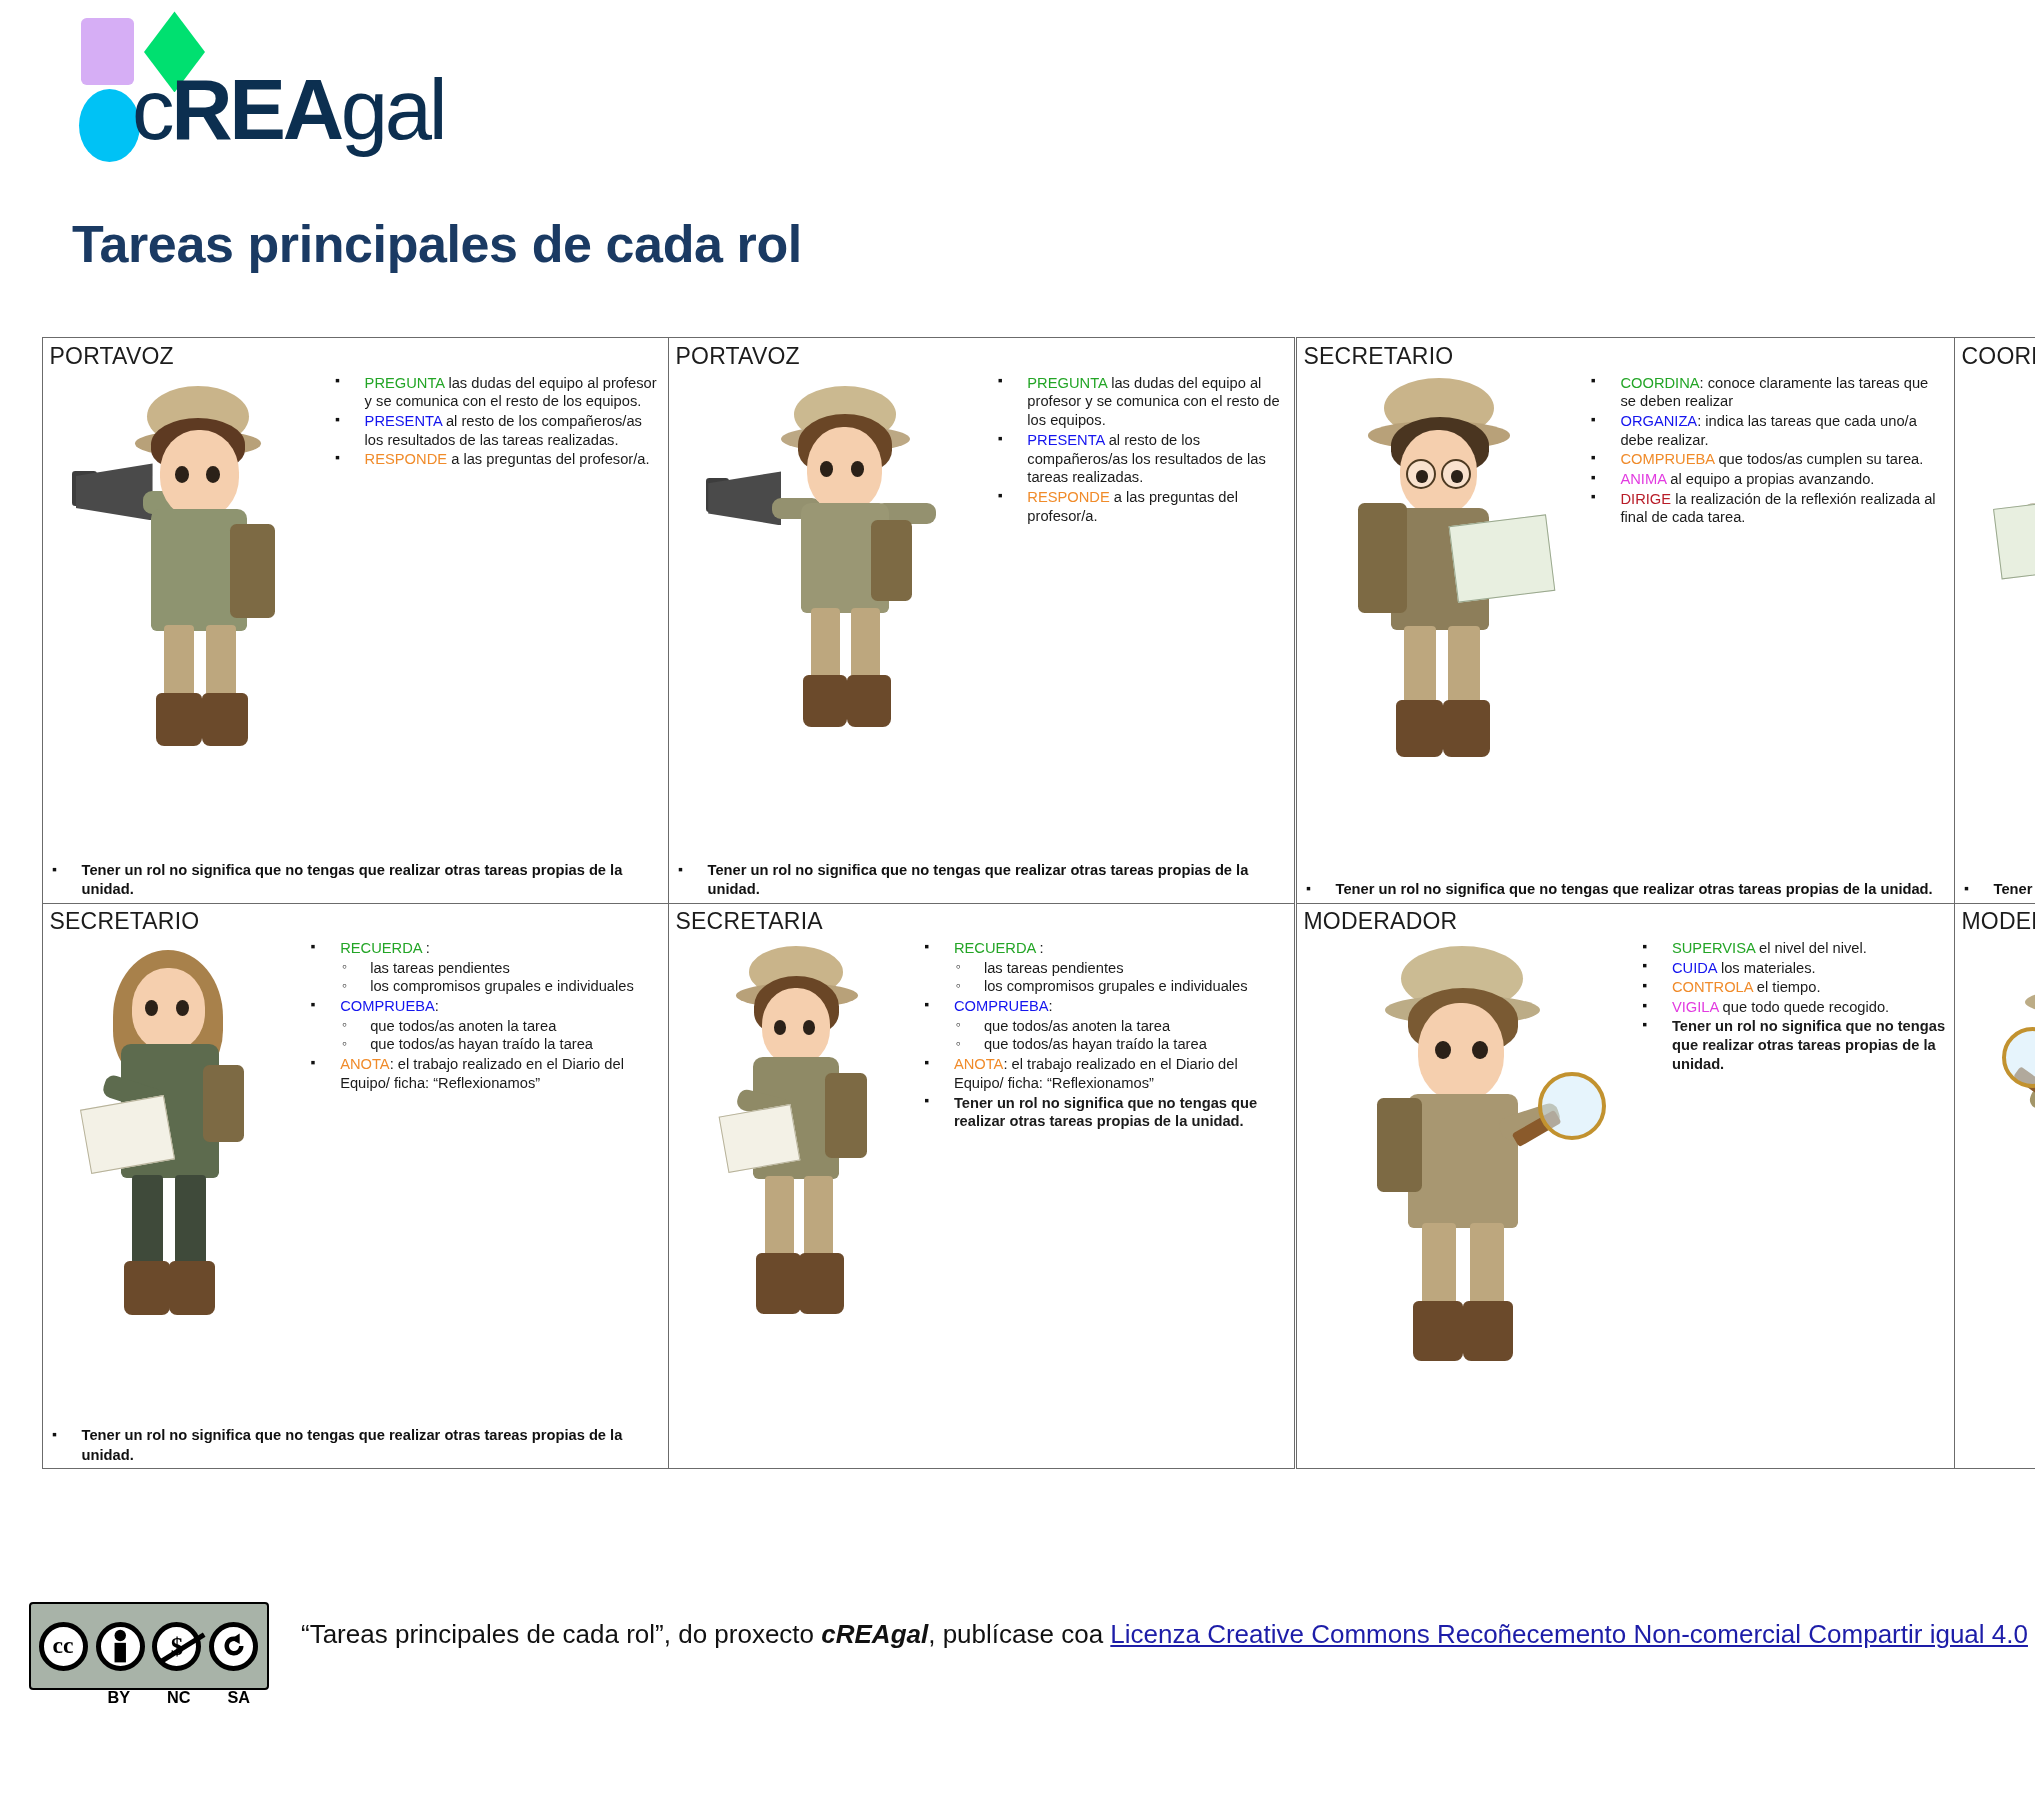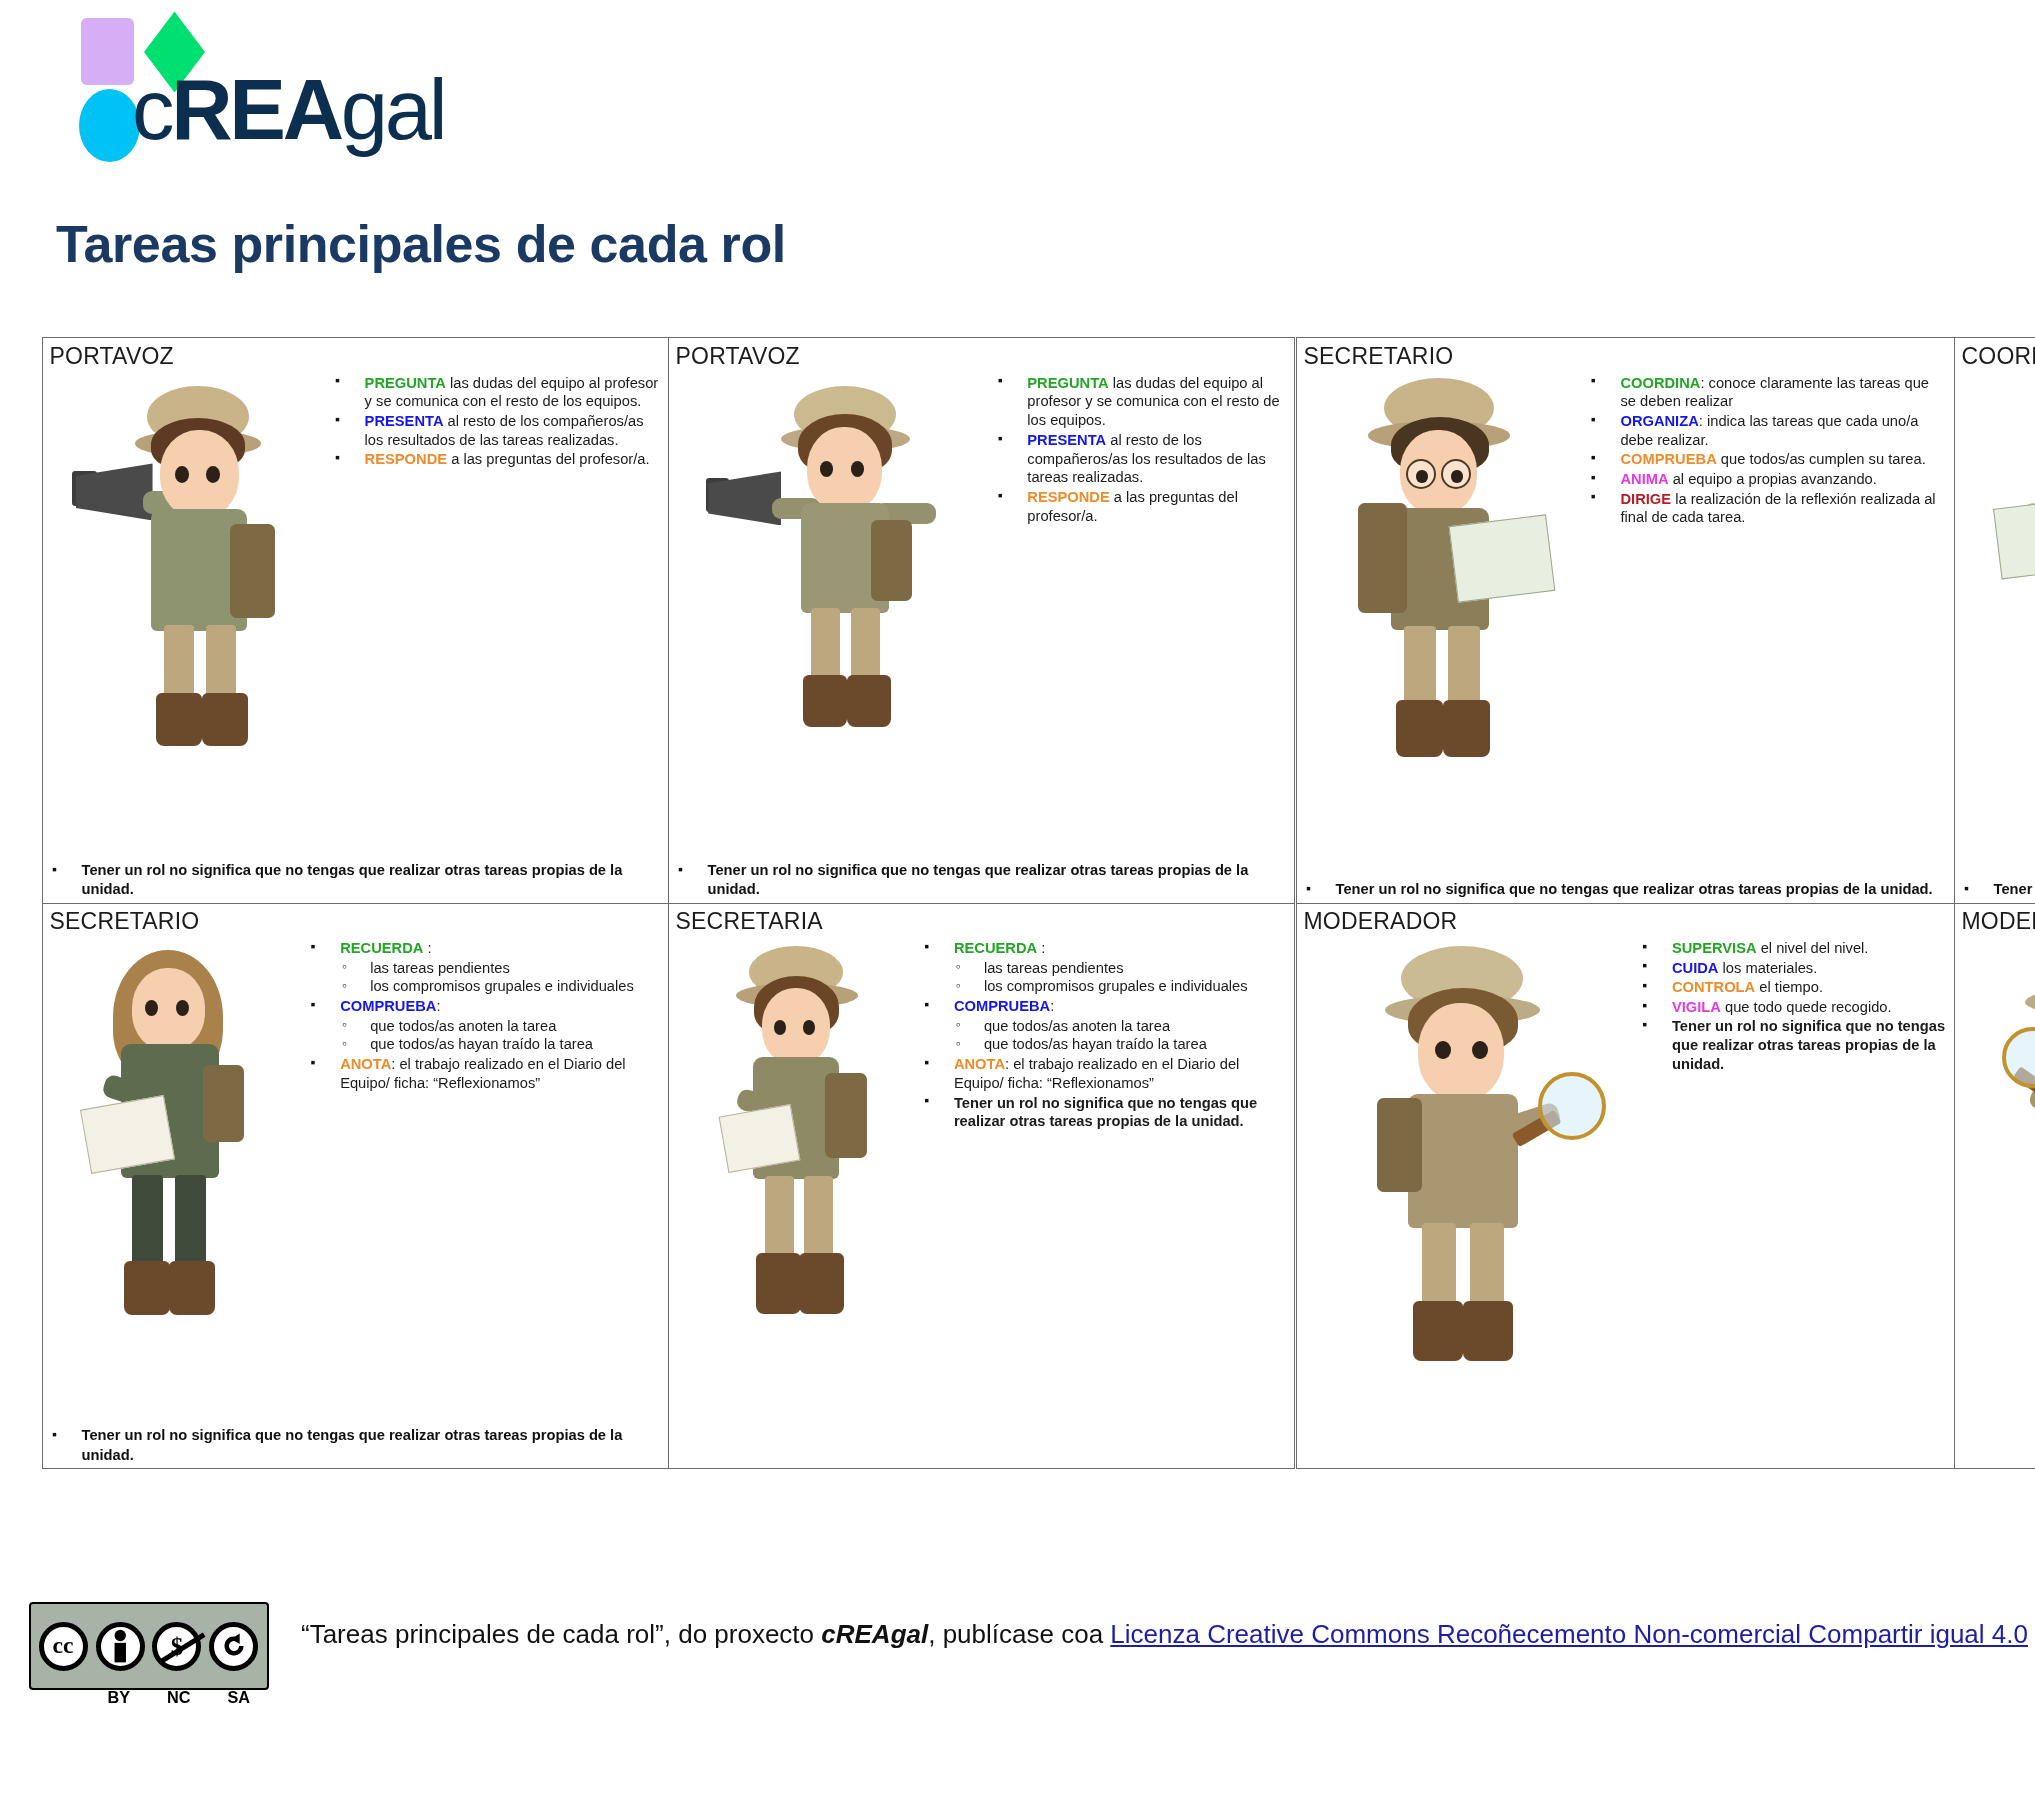--- a/index.html
+++ b/index.html
@@ -20,21 +20,21 @@
                background:#00e070; clip-path:polygon(50% 0,100% 50%,50% 100%,0 50%); }
   #logo .cir { position:absolute; left:18.3px;  top:81px; width:61px; height:73px;
                background:#00c2f5; border-radius:50%; }
   #logo .wordmark { position:absolute; left:71px; top:59px;
                font-size:85px; font-weight:400; letter-spacing:-3.3px;
                color:#0c2f50; font-family:"Liberation Sans", sans-serif; line-height:1; }
   #logo .wordmark b { font-weight:700; }
 
   
   #page-title {
-    position:absolute; left:56px; top:218px;
+    position:absolute; left:72px; top:218px;
     font-size:52px; font-weight:700; color:#1a3a63;
     letter-spacing:-0.4px; line-height:1;
   }
 
   
   #grid-wrap { position:absolute; left:42px; top:313px; width:2572px; height:1132px; }
   .tbl { position:absolute; top:0; border:1.6px solid #6b6b6b; background:#fff;
          display:flex; flex-direction:column;margin-top:24px; }
   #tbl-left  { left:0;      width:1253px; height:1132px; }
   #tbl-right { left:1254px; width:1317px; height:1132px; }
@@ -57,21 +57,21 @@
   ul.b1 > li { position:relative; padding-left:32px; margin-bottom:0.8px;
                font-size:14.7px; line-height:1.28; color:#1b1b1b; }
   ul.b1 > li::before { content:"\25AA"; position:absolute; left:2.4px; top:-1.2px;
                        font-size:14px; color:#111; }
   ul.b2 { list-style:none; margin-top:0.8px; }
   ul.b2 > li { position:relative; padding-left:30px; font-size:14.7px; line-height:1.28;
                color:#1b1b1b; }
   ul.b2 > li::before { content:"\25E6"; position:absolute; left:1.6px; top:-0.8px;
                        font-size:14px; color:#333; }
 
-  .kw { font-weight:700;text-align:center; }
+  .kw { font-weight:400;text-align:center; }
   .k-green  { color:#23a526; }
   .k-blue   { color:#1515ee; }
   .k-orange { color:#f08b2a; }
   .k-pink   { color:#e23ce0; }
   .k-red    { color:#b81c28; }
   .bold-note { font-weight:700; }
 
   .footnote { font-size:14.7px; font-weight:700; line-height:1.3; color:#111;
               position:relative; padding-left:32px; margin-top:1.6px; }
   .footnote::before { content:"\25AA"; position:absolute; left:2.4px; top:-1.2px;

